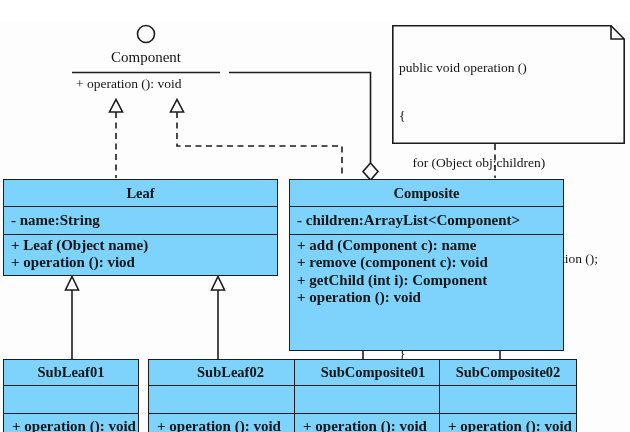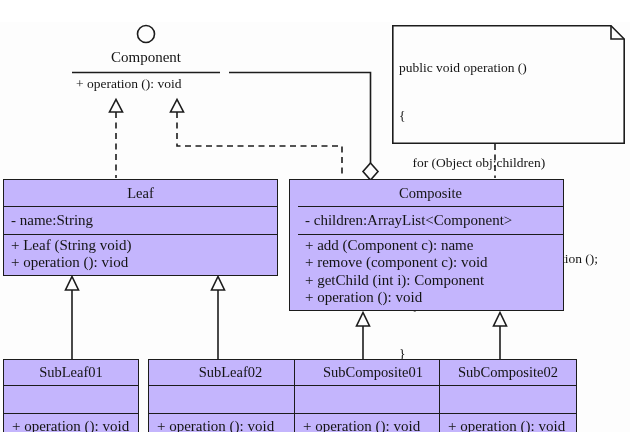--- a/index.html
+++ b/index.html
@@ -16,31 +16,31 @@
   .iface-name{left:85px;top:27px;width:122px;text-align:center;font-size:15px;}
   .iface-op{left:76px;top:54px;font-size:13.5px;}
 
   
   .note-text{left:399px;top:6px;font-size:13.5px;line-height:15.9px;white-space:pre;}
   .note-text div{white-space:pre;}
 
   
   .uml-class{
     position:absolute;z-index:2;box-sizing:border-box;
-    border:1.5px solid #1c1c1c;background:#c4b5fd;
+    border:1.5px solid #1c1c1c;background:#7dd3fc;font-weight:bold;
   }
   .uml-class .title{
     border-bottom:1.5px solid #1c1c1c;text-align:center;
     font-size:14.5px;
   }
   .uml-class .attrs{border-bottom:1.5px solid #1c1c1c;}
   .uml-class .cmp-line{padding-left:7px;font-size:15px;line-height:17.5px;white-space:nowrap;}
 
   #leaf{left:3px;top:157px;width:275px;height:97px;}
-  #composite{left:289px;top:157px;width:275px;height:132px;padding-left:8px;}
+  #composite{left:289px;top:157px;width:275px;height:172px;}
   #leaf .title,#composite .title{height:26px;line-height:26px;}
   #leaf .attrs,#composite .attrs{height:26.5px;padding-top:0;}
   #leaf .attrs .cmp-line,#composite .attrs .cmp-line{line-height:26px;}
   #leaf .methods,#composite .methods{padding-top:2px;}
 
   .sub-class{top:337px;height:85px;}
   #subleaf01{left:3px;width:136px;}
   #subleaf02{left:148px;width:165px;}
   #subcomposite01{left:294px;width:158px;}
   #subcomposite02{left:439px;width:138px;}
@@ -100,21 +100,21 @@
     <div>    }</div>
     <div>}</div>
   </div>
 
   <div id="leaf" class="uml-class">
     <div class="title">Leaf</div>
     <div class="attrs">
       <div class="cmp-line">- name:String</div>
     </div>
     <div class="methods">
-      <div class="cmp-line">+ Leaf (String void)</div>
+      <div class="cmp-line">+ Leaf (Object name)</div>
       <div class="cmp-line">+ operation (): viod</div>
     </div>
   </div>
 
   <div id="composite" class="uml-class">
     <div class="title">Composite</div>
     <div class="attrs">
       <div class="cmp-line">- children:ArrayList&lt;Component&gt;</div>
     </div>
     <div class="methods">

